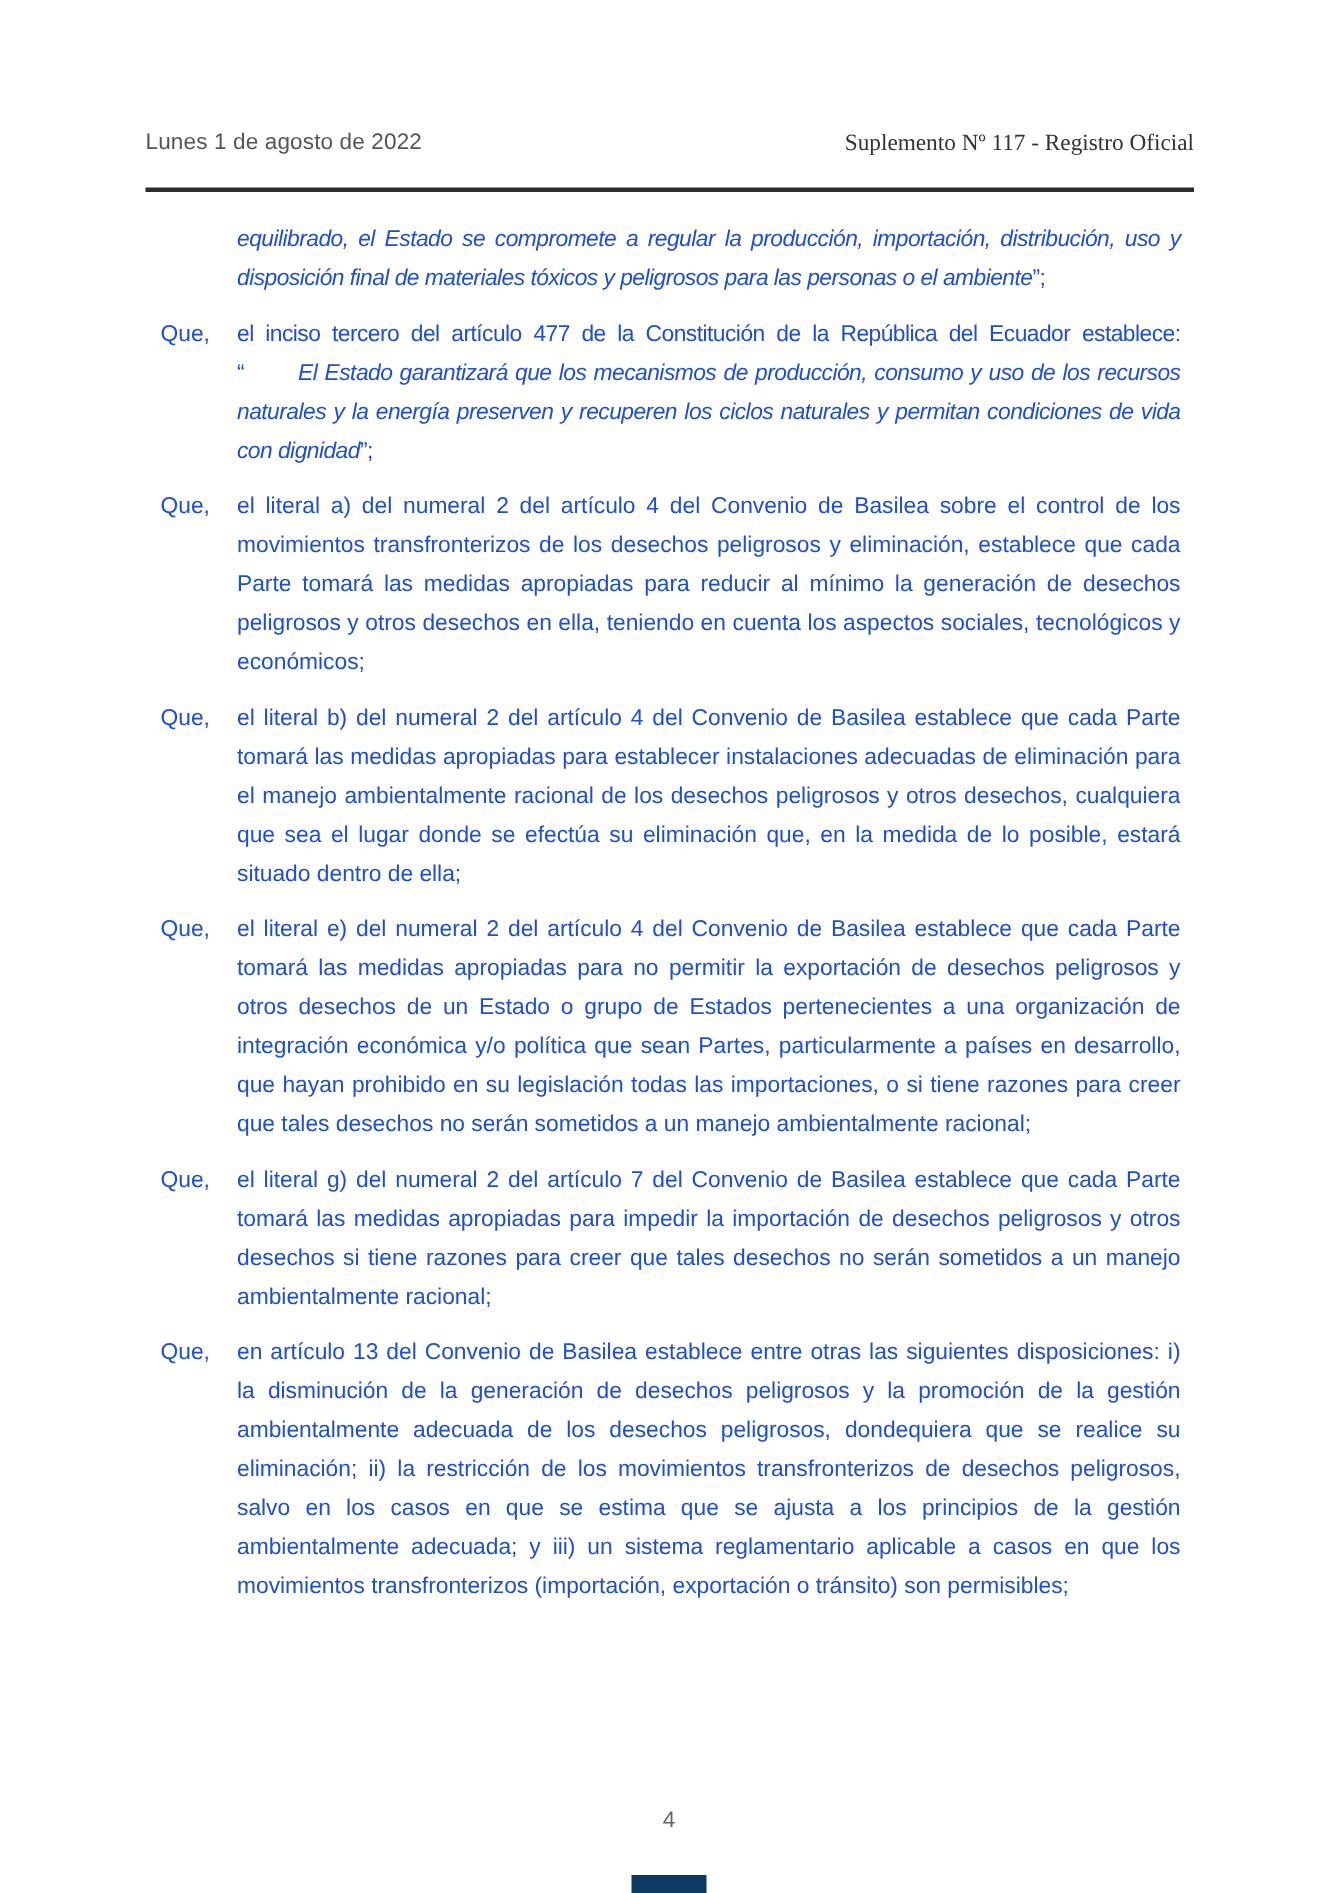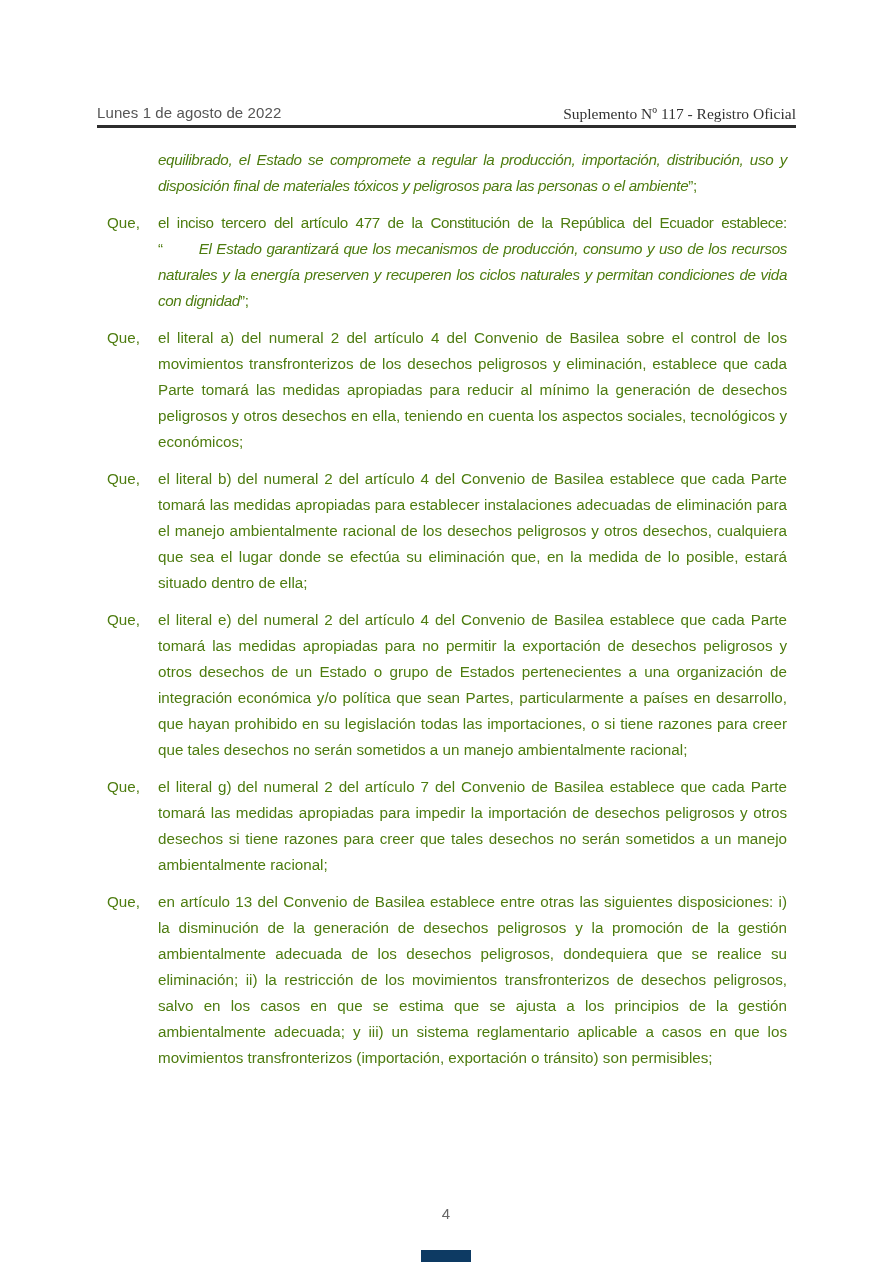--- a/index.html
+++ b/index.html
@@ -1,35 +1,35 @@
 <!DOCTYPE html>
 <html><head>
   <meta charset="utf-8">
   <style>
     html, body { margin: 0; padding: 0; background: #ffffff; }
     body { width: 892px; height: 1262px; position: relative; overflow: hidden; }
     .header {
-      position: absolute; left: 97px; top: 104px; width: 699px; height: 22px;
+      position: absolute; left: 97px; top: 86px; width: 699px; height: 22px;
     }
     .header-left {
       position: absolute; left: 0; top: 0;
       font-family: "Liberation Sans", sans-serif; font-size: 15px; color: #555555;
       letter-spacing: 0.1px;
     }
     .header-right {
       position: absolute; right: 0; top: 1px;
       font-family: "Liberation Serif", serif; font-size: 15.5px; font-weight: normal; color: #333333;
     }
     .header-rule {
       position: absolute; left: 97px; top: 125px; width: 699px; height: 3px; background: #2d2d2d;
     }
     .content {
       position: absolute; left: 97px; top: 147px; width: 690px;
       font-family: "Liberation Sans Narrow", "Liberation Sans", sans-serif;
-      font-size: 15.2px; line-height: 26px; color: #4d7c0f;
+      font-size: 15.2px; line-height: 26px; color: #1d4ed8;
     }
     .cont-para {
       margin-left: 61px; text-align: justify; font-style: italic;
     }
     .que {
       position: relative; padding-left: 61px; margin-top: 11px; text-align: justify;
     }
     .que-label {
       position: absolute; left: 10px; top: 0; font-weight: normal; font-style: normal;
     }

